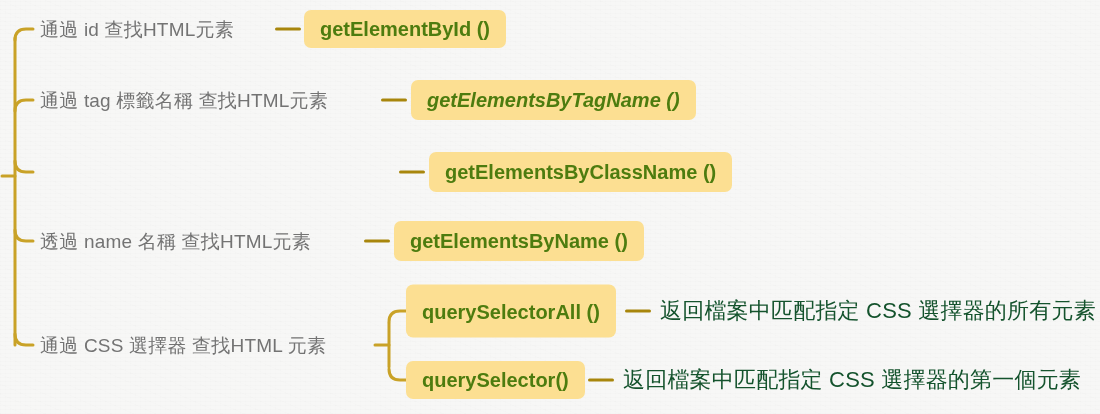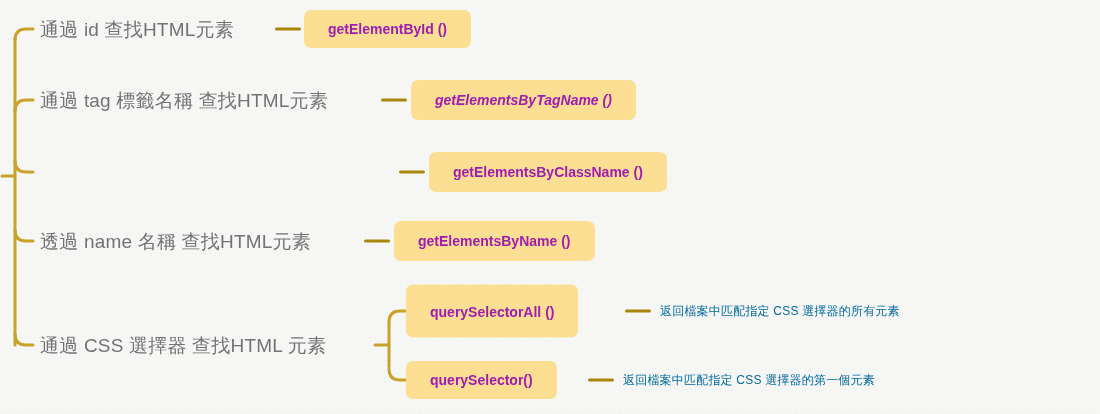--- a/index.html
+++ b/index.html
@@ -46,40 +46,40 @@
     color: #737373;
     font-size: 19px;
     font-weight: 400;
     letter-spacing: .2px;
     line-height: 1;
     transform: translateY(-50%);
   }
   .desc-label {
     position: absolute;
     white-space: nowrap;
-    color: #0369a1;
-    font-size: 12px;
+    color: #14532d;
+    font-size: 22px;
     font-weight: 400;
     letter-spacing: .2px;
     line-height: 1;
     transform: translateY(-50%);
   }
   .badge {
     position: absolute;
     white-space: nowrap;
     background: #fcdf92;
-    color: #a21caf;
-    font-size: 14px;
+    color: #4d7c0f;
+    font-size: 20px;
     font-weight: 700;
     border-radius: 7px;
     line-height: 1;
     display: flex;
     align-items: center;
     transform: translateY(-50%);
-    padding: 0 24px;
+    padding: 0 16px;
     box-sizing: border-box;
   }
   .connector {
     position: absolute;
     height: 3px;
     background: #a8860c;
     border-radius: 2px;
     transform: translateY(-50%);
   }
   

